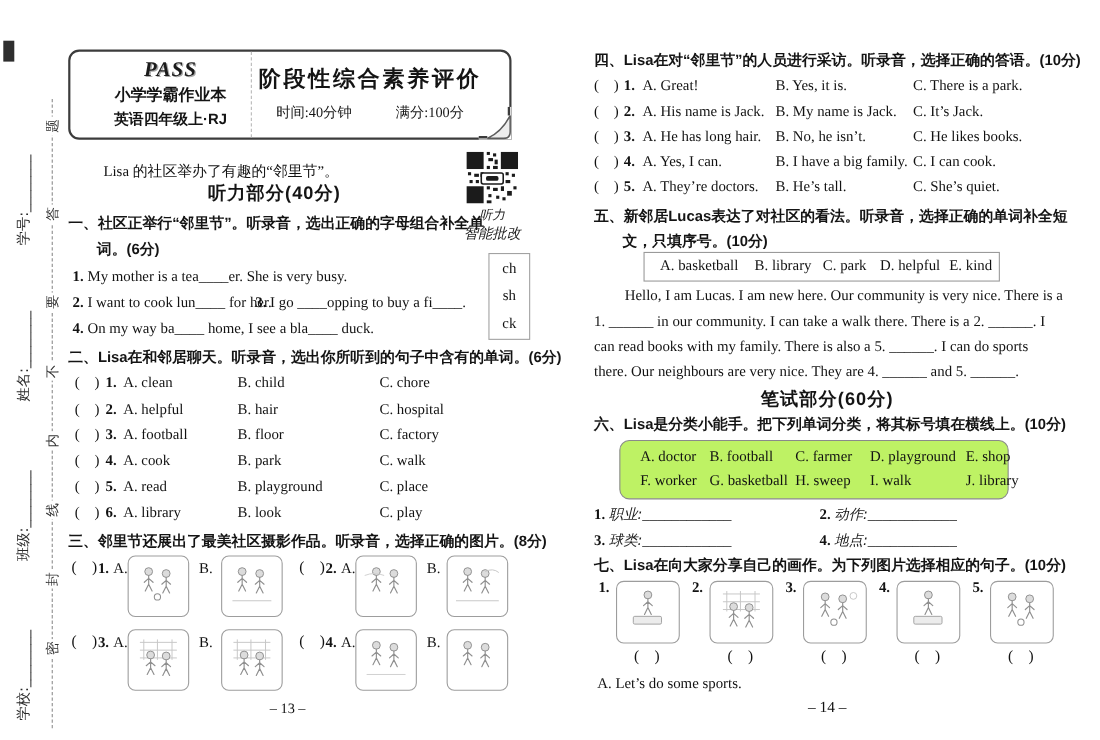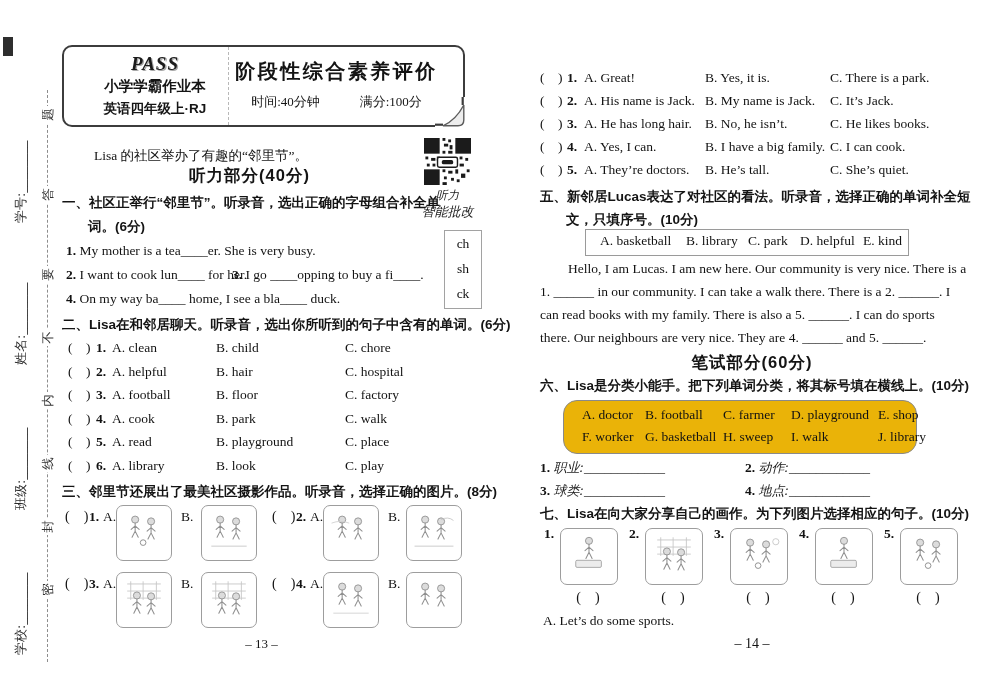--- a/index.html
+++ b/index.html
@@ -40,21 +40,21 @@
   .s2r{left:62px;width:420px;}
   .s2r .p{left:6px;}  .s2r .n{left:34px;} .s2r .oa{left:50px;} .s2r .ob{left:154px;} .s2r .oc{left:283px;}
   .s4r{left:540px;width:426px;}
   .s4r .p{left:0;}   .s4r .n{left:27px;} .s4r .oa{left:44px;} .s4r .ob{left:165px;} .s4r .oc{left:290px;}
 
   
   .lbox{left:444px;top:230px;width:36px;height:77px;border:1.2px solid #a2a2a2;background:#fff;}
   .lbox div{line-height:25px;text-align:center;font-size:13.5px;}
   .wbox5{left:585px;top:229px;width:322px;height:25px;border:1px solid #9a9a9a;background:#fff;}
   .wbox5 span{position:absolute;top:3px;font-size:13.5px;white-space:nowrap;}
-  .wbox6{left:563px;top:400px;width:352px;height:52px;border:1.5px solid #8a8a8a;border-radius:14px;background:#eab308;}
+  .wbox6{left:563px;top:400px;width:352px;height:52px;border:1.5px solid #8a8a8a;border-radius:9px;background:#bef264;}
   .wbox6 span{position:absolute;font-size:13.5px;white-space:nowrap;}
 
   
   .ibox{position:absolute;width:54px;height:54px;border:1.2px solid #9d9d9d;border-radius:7px;background:#fff;}
   .ibox7{width:56px;height:55px;}
   .doodle{display:block;width:46px;height:42px;margin:5px auto 0;}
   .imnum{position:absolute;font-size:13.5px;font-weight:700;}
   .imlbl{position:absolute;font-size:13.5px;}
   .imparen{position:absolute;width:56px;text-align:center;font-size:14px;white-space:pre;}
 </style>
@@ -281,20 +281,21 @@
     </div>
   <span class="t en imlbl" style="left:388px;top:576px">B.</span>
   <div class="ibox" style="left:406px;top:572px">
       <svg class="doodle" viewBox="0 0 52 44">
         <use href="#sym-two"></use>
       </svg>
     </div>
 
   <div class="t en center" style="left:74px;top:636px;width:375px;font-size:13px">– 13 –</div>
 
+  <div class="t cnb" style="left:540px;top:46px">四、Lisa在对“邻里节”的人员进行采访。听录音，选择正确的答语。(10分)</div>
   <div class="crow s4r en" style="top:70px">
       <span class="p">(    )</span>
       <span class="n b">1.</span>
       <span class="oa">A. Great!</span>
       <span class="ob">B. Yes, it is.</span>
       <span class="oc">C. There is a park.</span>
     </div>
   <div class="crow s4r en" style="top:93px">
       <span class="p">(    )</span>
       <span class="n b">2.</span>

